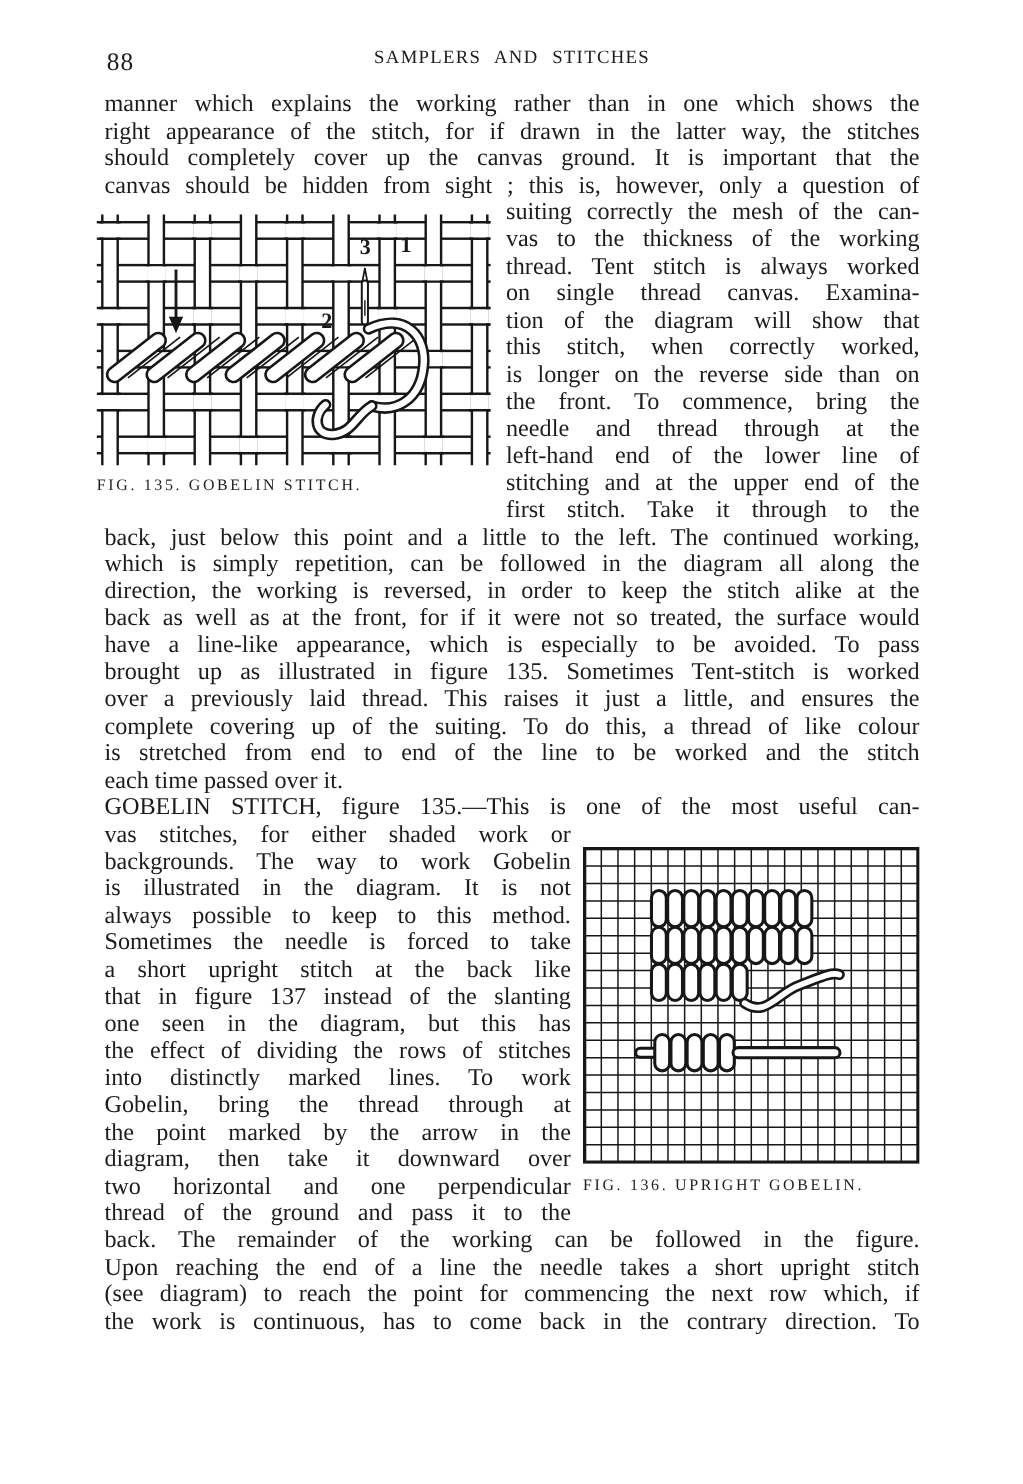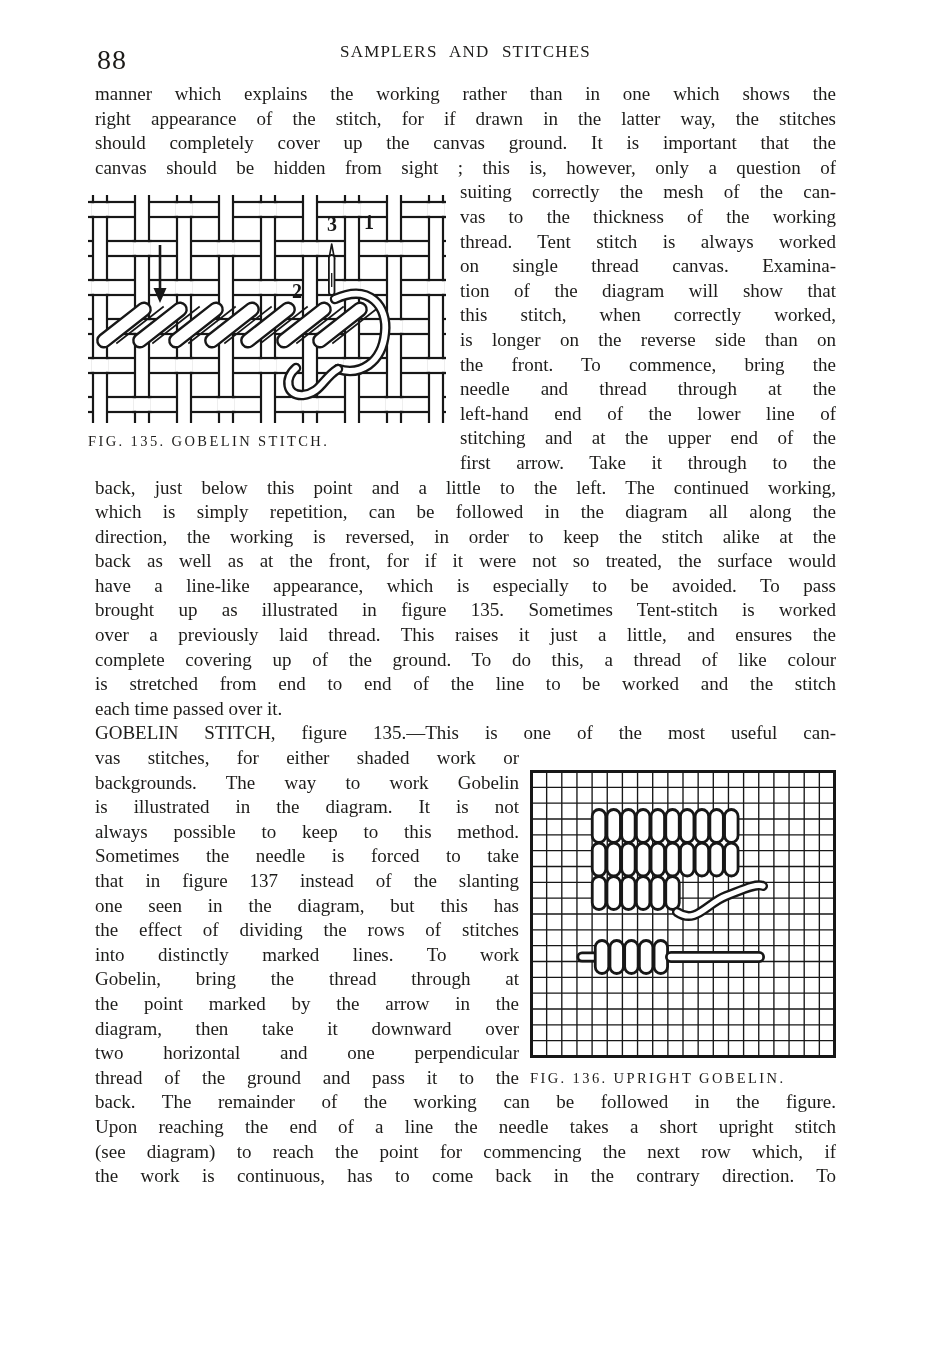--- a/index.html
+++ b/index.html
@@ -8,31 +8,31 @@
     width:930px;height:1349px;
     background:#ffffff;
     color:#1d1c1a;
     font-family:"Liberation Serif", serif;
     overflow:hidden;
   }
   .content{padding:40px 94px 0 95px;}
   .header{position:relative;height:34px;margin-bottom:8px;}
   .pagenum{
     position:absolute;left:2px;top:4px;
-    font-size:28px;letter-spacing:1px;
+    font-size:23px;letter-spacing:1px;
   }
   .title{
     text-align:center;
     font-size:17px;
     letter-spacing:1.2px;
     word-spacing:7px;
     padding-top:2px;
   }
   .lines .line{
-    font-size:19px;
+    font-size:22px;
     line-height:24.6px;
     height:24.6px;
     text-align:justify;
     text-align-last:justify;
     text-justify:inter-word;
     overflow:hidden;
     white-space:nowrap;
   }
   .lines.left-last .line:last-child{text-align-last:left;}
   .row{display:flex;align-items:flex-start;}
@@ -202,48 +202,49 @@
           <div class="line">vas to the thickness of the working</div>
           <div class="line">thread.  Tent stitch is always worked</div>
           <div class="line">on single thread canvas.  Examina-</div>
           <div class="line">tion of the diagram will show that</div>
           <div class="line">this stitch, when correctly worked,</div>
           <div class="line">is longer on the reverse side than on</div>
           <div class="line">the front.  To commence, bring the</div>
           <div class="line">needle and thread through at the</div>
           <div class="line">left-hand end of the lower line of</div>
           <div class="line">stitching and at the upper end of the</div>
-          <div class="line">first arrow.  Take it through to the</div>
+          <div class="line">first stitch.  Take it through to the</div>
         </div>
     </div>
 
     <div class="lines left-last">
         <div class="line">back, just below this point and a little to the left.  The continued working,</div>
         <div class="line">which is simply repetition, can be followed in the diagram all along the</div>
         <div class="line">direction, the working is reversed, in order to keep the stitch alike at the</div>
         <div class="line">back as well as at the front, for if it were not so treated, the surface would</div>
         <div class="line">have a line-like appearance, which is especially to be avoided.  To pass</div>
         <div class="line">brought up as illustrated in figure 135.  Sometimes Tent-stitch is worked</div>
         <div class="line">over a previously laid thread.  This raises it just a little, and ensures the</div>
-        <div class="line">complete covering up of the ground.  To do this, a thread of like colour</div>
+        <div class="line">complete covering up of the suiting.  To do this, a thread of like colour</div>
         <div class="line">is stretched from end to end of the line to be worked and the stitch</div>
         <div class="line">each time passed over it.</div>
       </div>
 
     <div class="lines">
       <div class="line">GOBELIN STITCH, figure 135.—This is one of the most useful can-</div>
     </div>
 
     <div class="row">
       <div class="colB lines">
           <div class="line">vas stitches, for either shaded work or</div>
           <div class="line">backgrounds.  The way to work Gobelin</div>
           <div class="line">is illustrated in the diagram.   It is not</div>
           <div class="line">always possible to keep to this method.</div>
           <div class="line">Sometimes the needle is forced to take</div>
+          <div class="line">a short upright stitch at the back like</div>
           <div class="line">that in figure 137 instead of the slanting</div>
           <div class="line">one seen in the diagram, but this has</div>
           <div class="line">the effect of dividing the rows of stitches</div>
           <div class="line">into distinctly marked lines.  To work</div>
           <div class="line">Gobelin, bring the thread through at</div>
           <div class="line">the point marked by the arrow in the</div>
           <div class="line">diagram, then take it downward over</div>
           <div class="line">two horizontal and one perpendicular</div>
           <div class="line">thread of the ground and pass it to the</div>
         </div>

